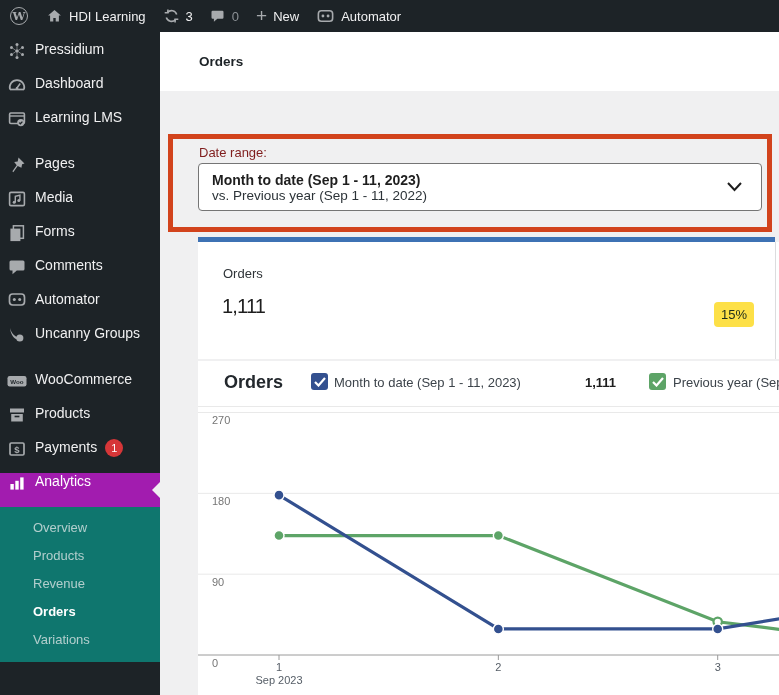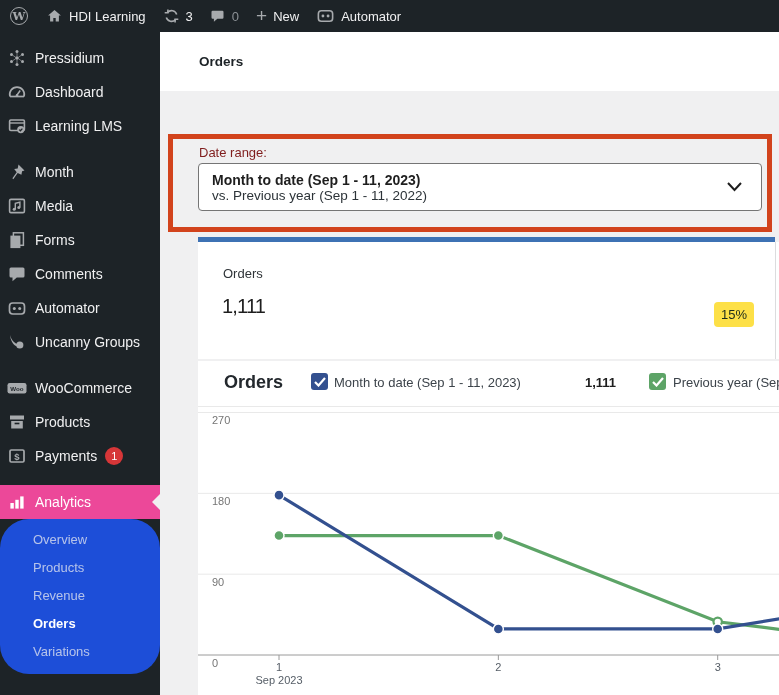--- a/index.html
+++ b/index.html
@@ -14,28 +14,28 @@
   .ab-icon { display:inline-flex; align-items:center; justify-content:center; color:#a7aaad; }
   #wp-logo { width:18px; height:18px; border:1.5px solid #a7aaad; border-radius:50%;
     color:#a7aaad; font-size:11.5px; font-weight:bold; display:flex; align-items:center;
     justify-content:center; font-family:"DejaVu Serif", serif; }
   .ab-dim { color:#8c9196; }
   #ab-plus { font-size:19px; color:#a7aaad; line-height:1; margin-top:-2px; }
 
   
   #sidebar { position:absolute; left:0; top:32px; width:160px; height:663px; background:#1d2327;
     padding-top:9px; color:#f0f0f1; z-index:20; }
-  .menu-item { height:34px; display:flex; align-items:center; font-size:14px; position:relative; cursor:pointer; }
+  .menu-item { height:34px; display:flex; align-items:flex-start; font-size:14px; position:relative; cursor:pointer; }
   .menu-icon { width:33px; display:flex; justify-content:center; align-items:center; color:#a7aaad; flex:0 0 33px; margin-right:2px; }
   .menu-sep { height:12px; }
-  .menu-item.active { background:#ec4899; color:#fff;margin-top:12px; }
+  .menu-item.active { background:#a21caf; color:#fff; }
   .menu-item.active .menu-icon { color:#fff; }
   .menu-arrow { position:absolute; right:0; top:50%; margin-top:-8px; width:0; height:0;
     border:8px solid transparent; border-right-color:#f0f0f1; }
-  .submenu { background:#1d4ed8; padding:7px 0 8px;border-radius:29px; }
+  .submenu { background:#0f766e; padding:7px 0 8px; }
   .submenu-item { height:28px; line-height:28px; padding-left:33px; font-size:13px;
     color:rgba(240,240,241,.72); cursor:pointer; }
   .submenu-item.current { color:#fff; font-weight:bold; }
   .count-badge { background:#d63638; color:#fff; border-radius:50%; min-width:18px; height:18px;
     font-size:11px; display:inline-flex; align-items:center; justify-content:center; margin-left:8px; padding:0 2px; }
 
   
   #page-header { position:absolute; left:160px; top:32px; width:619px; height:59px; background:#fff; z-index:1; }
   #page-title { position:absolute; left:39px; top:22px; font-size:13.5px; font-weight:bold; color:#1d2327; }
 
@@ -167,21 +167,21 @@
       </span>
       <span>Learning LMS</span>
     </div>
     <div class="menu-sep"></div>
     <div class="menu-item">
       <span class="menu-icon">
         <svg width="20" height="20" viewBox="0 0 20 20" fill="currentColor">
           <path d="M11.5 2.5l6 6-2.4.7-.7 3.6-3.7-1.8-4.4 6.2-.9-.9 4.3-6.1-2.5-3.2 3.5-.6z"></path>
         </svg>
       </span>
-      <span>Month</span>
+      <span>Pages</span>
     </div>
     <div class="menu-item">
       <span class="menu-icon">
         <svg width="20" height="20" viewBox="0 0 20 20">
           <rect x="2.6" y="3.4" width="14.8" height="13.2" rx="1.4" fill="none" stroke="currentColor" stroke-width="1.6"></rect>
           <path d="M8.3 13.2V7.2l4.6-1v5.2" fill="none" stroke="currentColor" stroke-width="1.4"></path>
           <circle cx="7.2" cy="13.2" r="1.5" fill="currentColor"></circle>
           <circle cx="11.8" cy="11.5" r="1.5" fill="currentColor"></circle>
         </svg>
       </span>

